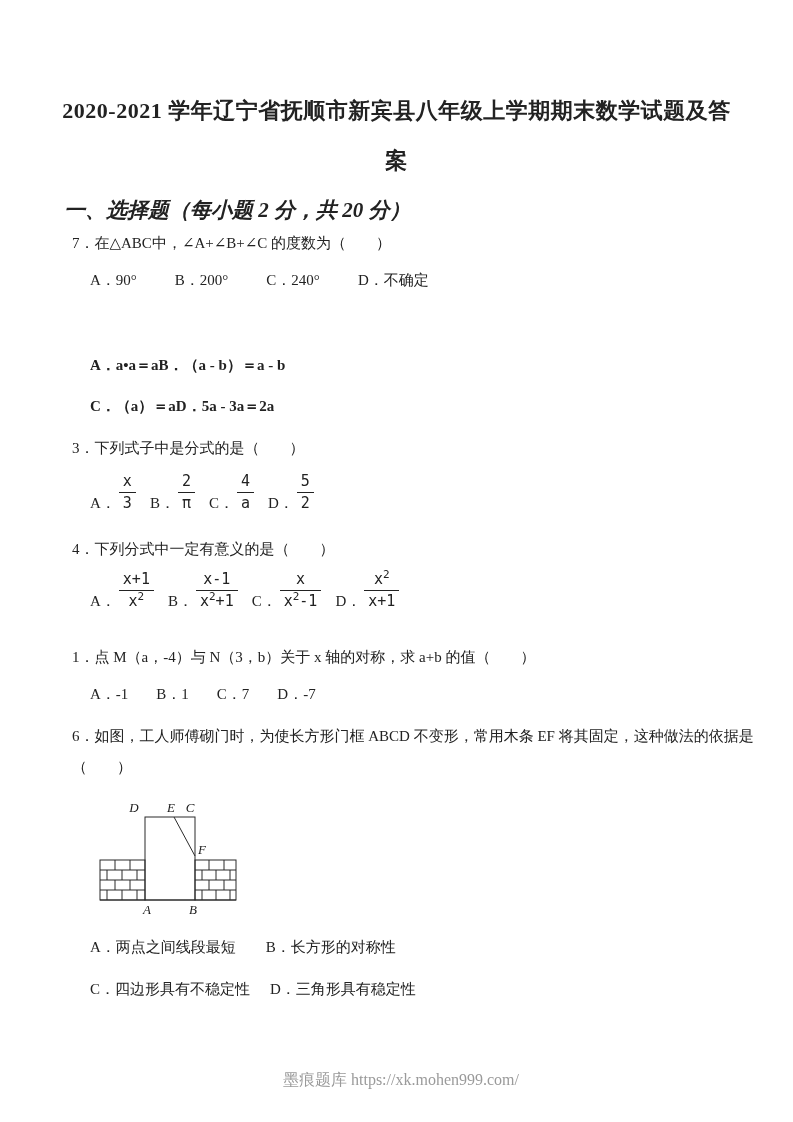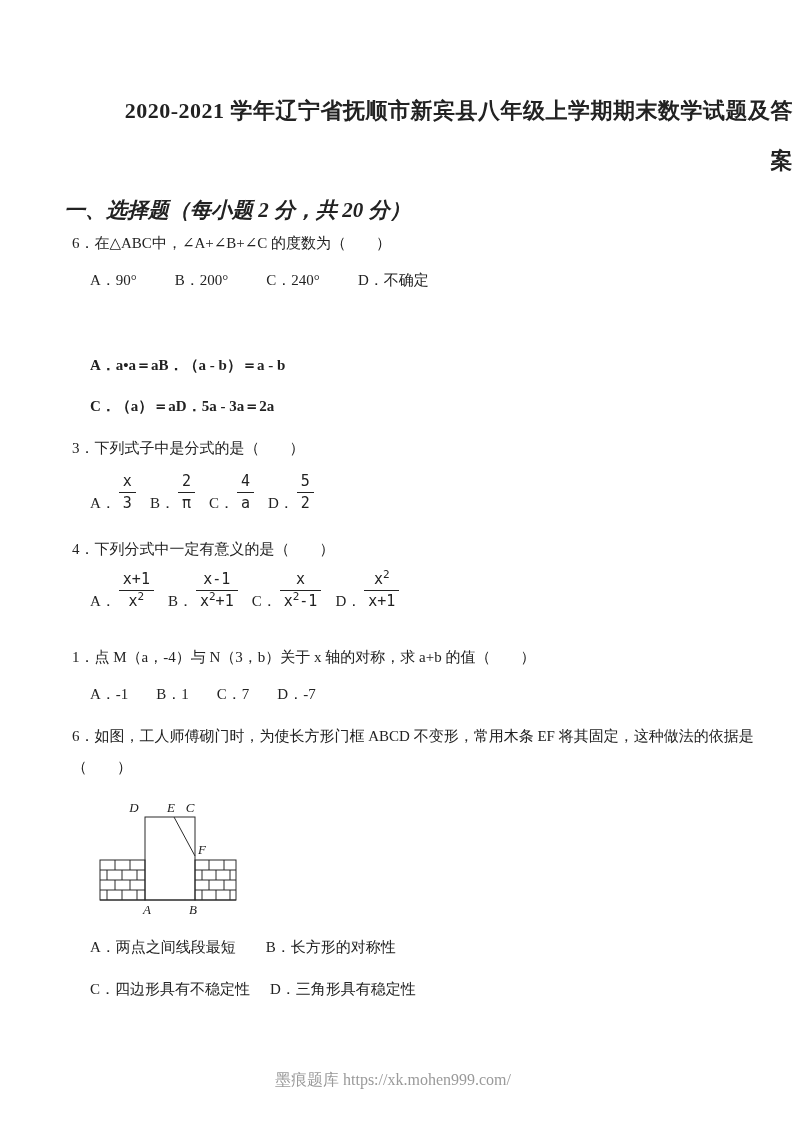--- a/index.html
+++ b/index.html
@@ -8,21 +8,21 @@
     background: #ffffff;
     font-family: "Liberation Serif", "DejaVu Serif", serif;
     color: #222222;
     overflow: hidden;
   }
   .page { position: relative; width: 793px; height: 1122px; background: #fff; }
 
   .abs { position: absolute; }
 
   .doc-title {
-    left: 0; width: 793px; text-align: right;
+    left: 0; width: 793px; text-align: center;
     font-size: 22px; font-weight: bold; line-height: 30px;
     letter-spacing: 0.5px;
   }
   .section-heading {
     left: 64px; font-size: 21px; font-weight: bold; white-space: nowrap; font-style: italic;
   }
   .stem {
     left: 72px; font-size: 15px; white-space: nowrap;
   }
   .optline {
@@ -47,35 +47,35 @@
   .frac sup { font-size: 11px; line-height: 0; }
 
   .figure-svg { left: 98px; top: 795px; }
   .figure-svg line, .figure-svg rect, .figure-svg path { stroke: #2a2a2a; stroke-width: 1; fill: none; }
   .figure-svg text {
     font-family: "Liberation Serif", "DejaVu Serif", serif;
     font-style: italic; font-size: 13px; fill: #1a1a1a; stroke: none;
   }
 
   .footer {
-    left: 0; width: 786px; top: 1070px; text-align: center;
+    left: 8px; width: 786px; top: 1070px; text-align: center;
     font-size: 16px; color: #9a9a9a;
   }
 </style>
 </head>
 <body>
 
 <div class="page">
 
   <div class="abs doc-title" style="top:96px;">2020-2021 学年辽宁省抚顺市新宾县八年级上学期期末数学试题及答</div>
   <div class="abs doc-title" style="top:146px;">案</div>
 
   <div class="abs section-heading" style="top:196px;">一、选择题（每小题 2 分，共 20 分）</div>
 
-  <div class="abs stem" style="top:234px;">6．在△ABC中，∠A+∠B+∠C 的度数为（　　）</div>
+  <div class="abs stem" style="top:234px;">7．在△ABC中，∠A+∠B+∠C 的度数为（　　）</div>
   <div class="abs optline" style="top:271px;">
     <span class="opt">A．90°</span><span class="opt">B．200°</span><span class="opt">C．240°</span><span class="opt">D．不确定</span>
   </div>
 
   <div class="abs optline tight" style="top:356px;">
     <span class="opt">A．a•a＝a</span><span class="opt">B．（a - b）＝a - b</span>
   </div>
   <div class="abs optline tight" style="top:397px;">
     <span class="opt">C．（a）＝a</span><span class="opt">D．5a - 3a＝2a</span>
   </div>

